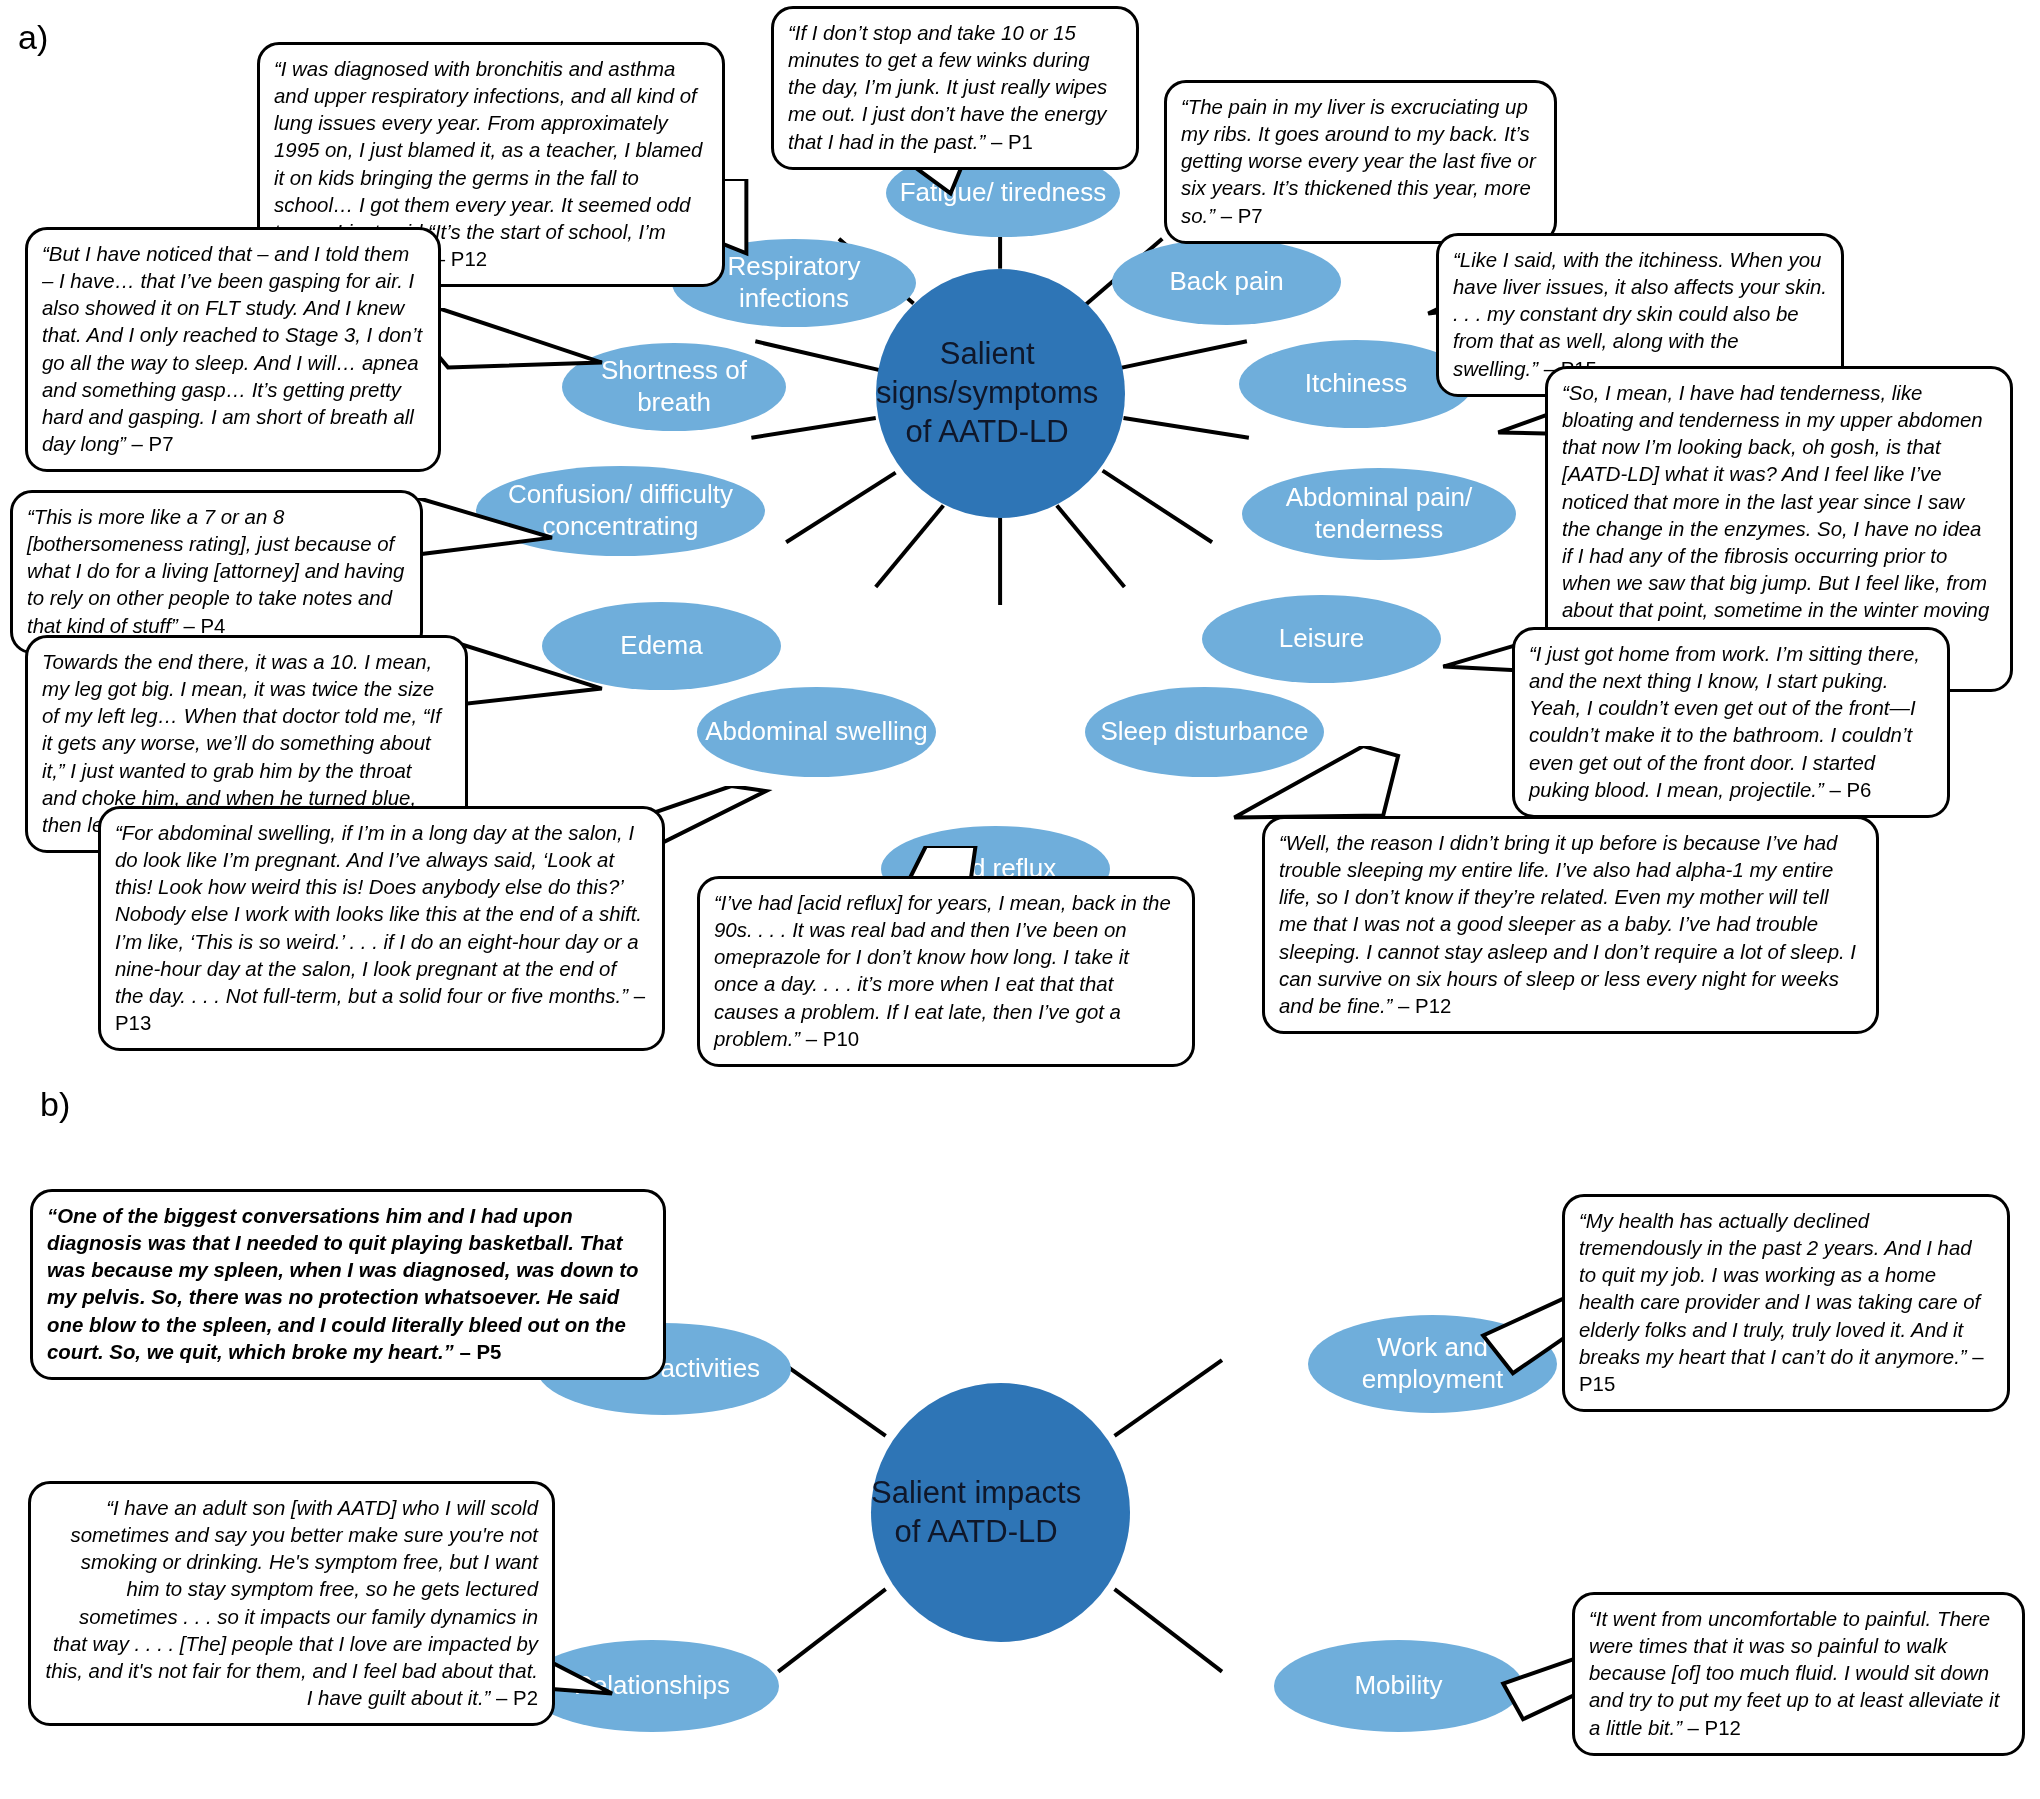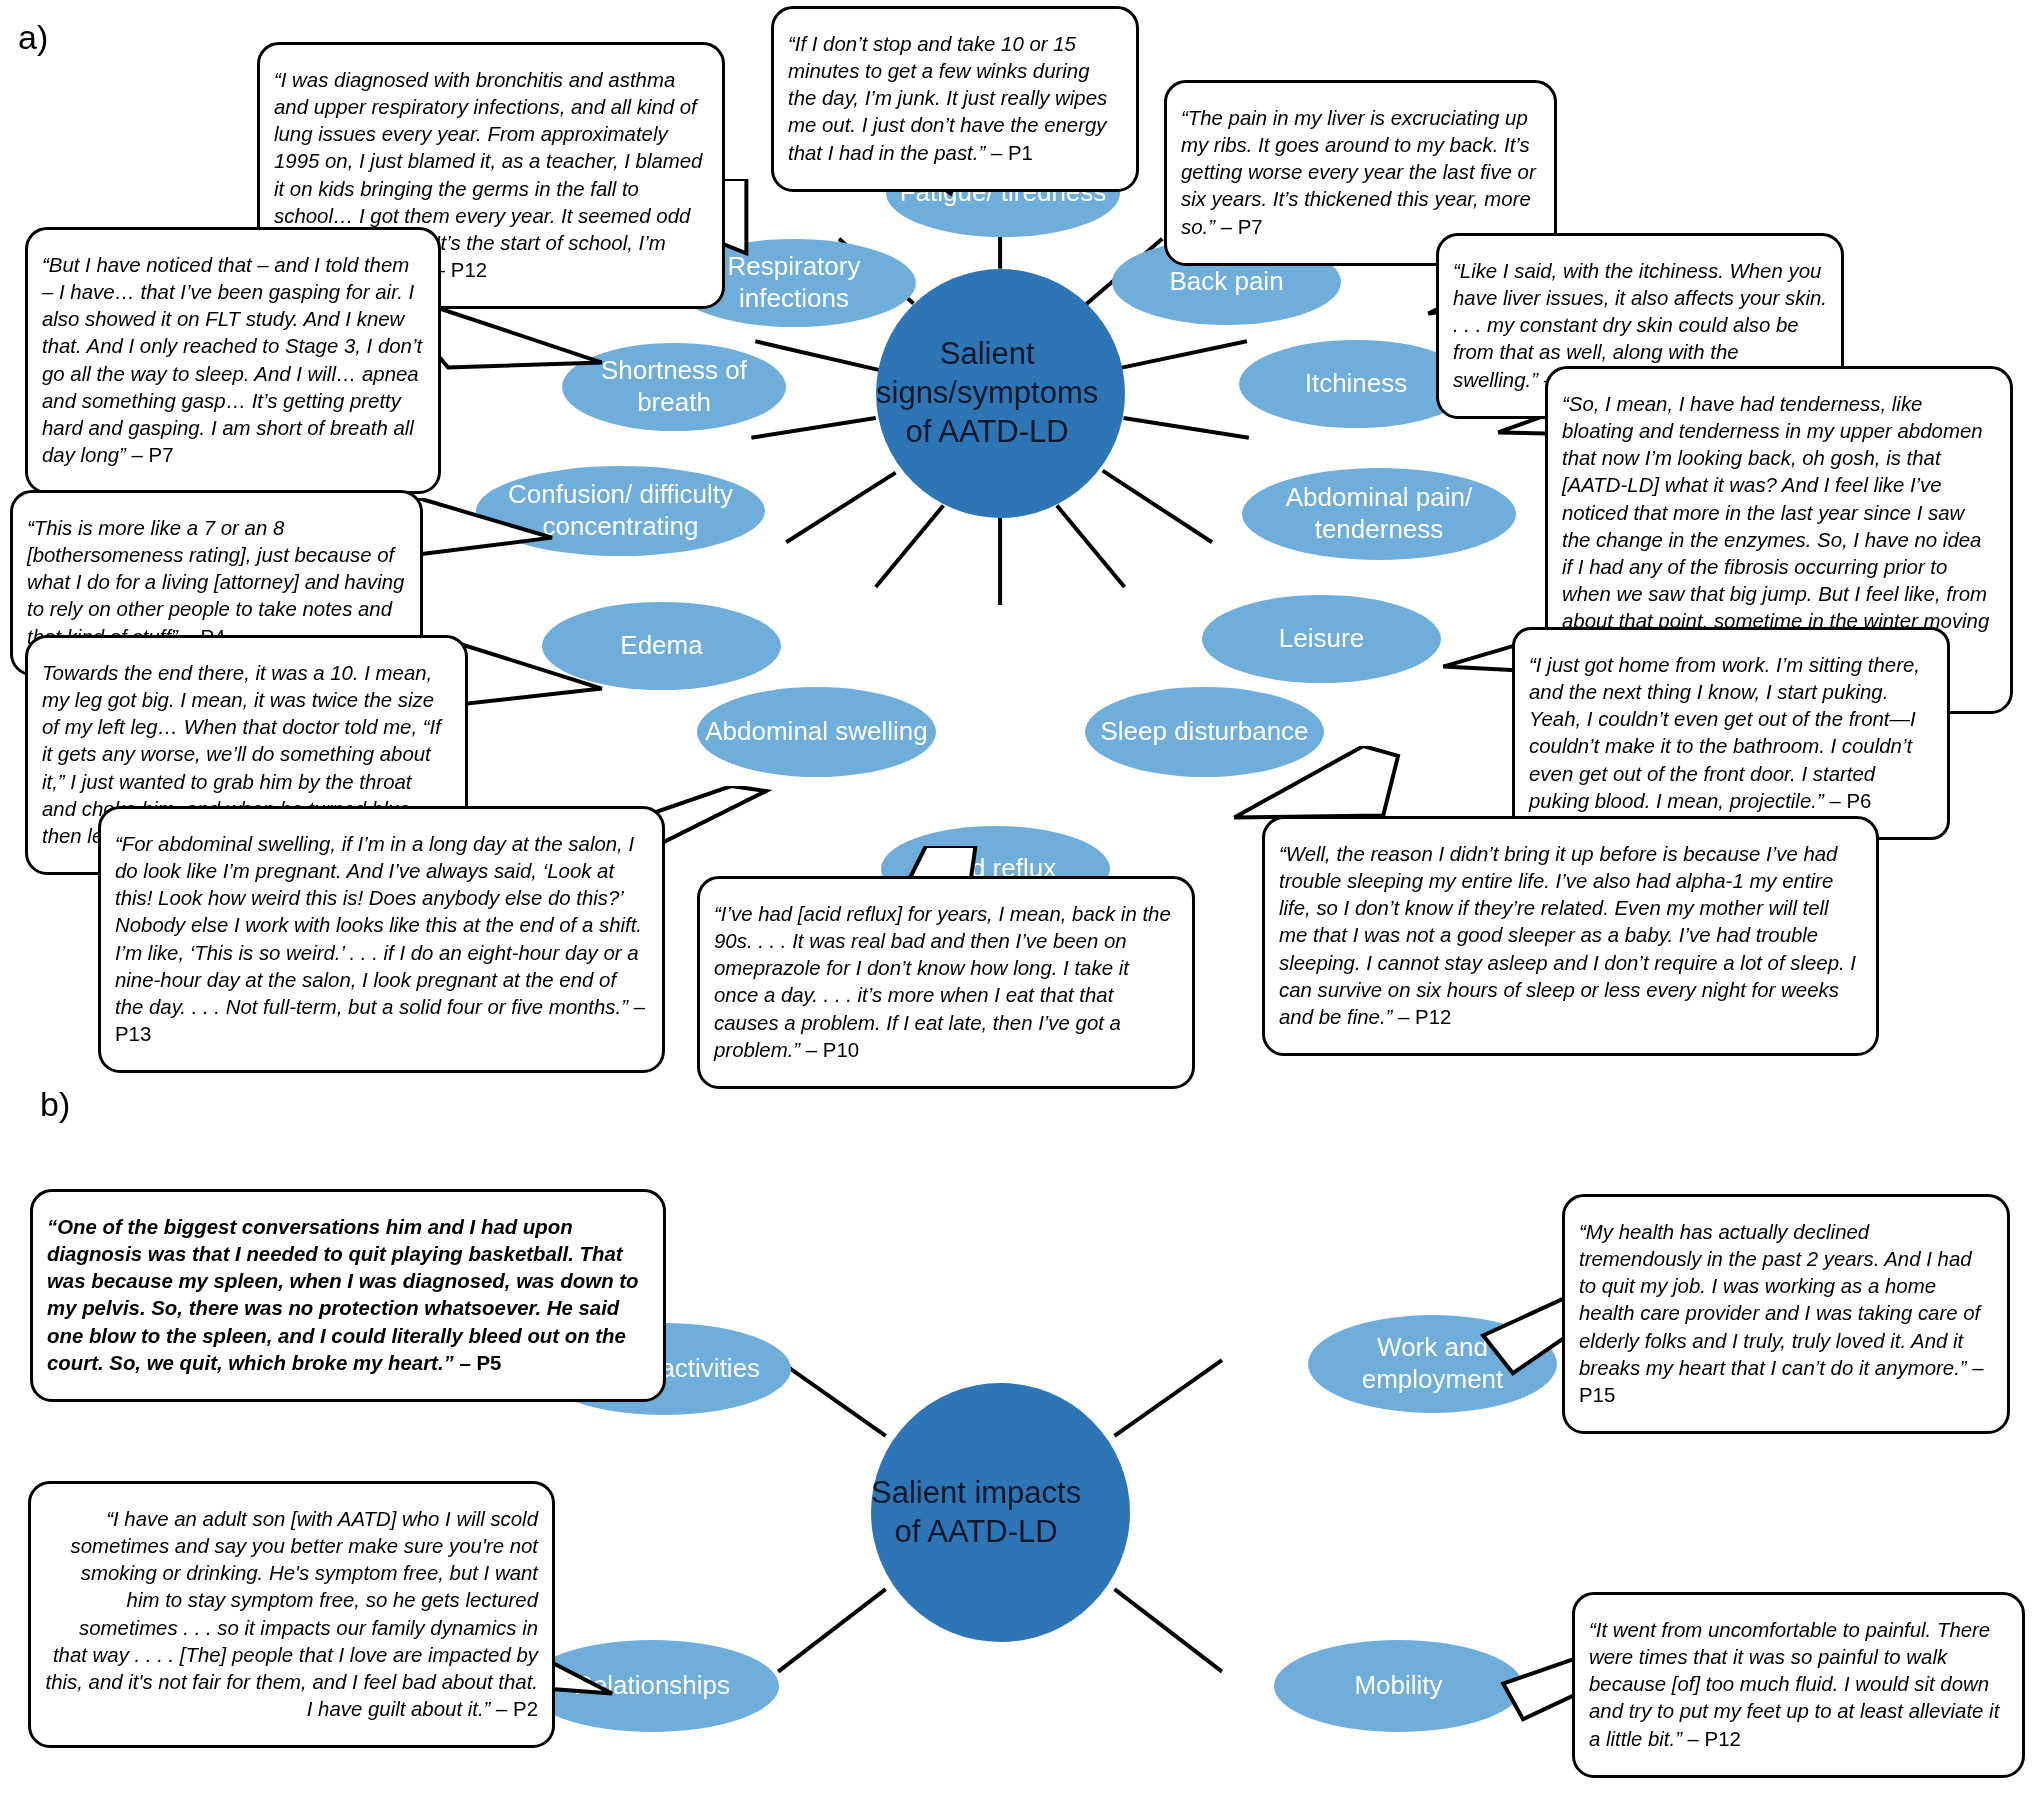--- a/index.html
+++ b/index.html
@@ -8,21 +8,21 @@
        color:#000;overflow:hidden;}
   .panel-label{position:absolute;font-size:34px;font-weight:400;color:#000;}
   svg.edges{position:absolute;left:0;top:0;width:2041px;height:1800px;pointer-events:none;}
   .hub{position:absolute;border-radius:50%;background:#2E75B6;color:#0f172a;
        display:flex;align-items:center;justify-content:flex-start;text-align:center;
        font-size:31px;line-height:1.25;}
   .node{position:absolute;border-radius:50%;background:#6FAEDB;color:#fff;
         display:flex;align-items:center;justify-content:center;text-align:center;
         font-size:26px;line-height:1.22;}
   .quote{position:absolute;border:3px solid #000;border-radius:22px;background:#fff;
-         font-style:italic;font-size:20.4px;line-height:1.33;padding:22px 14px;
+         font-style:italic;font-size:20.4px;line-height:1.33;padding:11px 14px;
          box-sizing:border-box;z-index:5;}
   .quote .attr{font-style:normal;}
   .tail{position:absolute;z-index:4;}
 </style>
 </head>
 <body>
 
 <div class="panel-label" style="left:18px;top:18px;">a)</div>
 
 <svg class="edges" viewBox="0 0 2051 1809" width="2041" height="1800">
@@ -146,21 +146,21 @@
   <span class="attr"> – P7</span>
 </div>
 <div class="quote" style="left:1545px;top:366px;width:468px;">
   <span>“So, I mean, I have had tenderness, like bloating and tenderness in my upper abdomen that now I’m looking back, oh gosh, is that [AATD-LD] what it was? And I feel like I’ve noticed that more in the last year since I saw the change in the enzymes. So, I have no idea if I had any of the fibrosis occurring prior to when we saw that big jump. But I feel like, from about that point, sometime in the winter moving forward, I started getting a bit of the upper abdomen tenderness.”</span>
   <span class="attr"> – P13</span>
 </div>
 <div class="quote" style="left:10px;top:490px;width:413px;">
   <span>“This is more like a 7 or an 8 [bothersomeness rating], just because of what I do for a living [attorney] and having to rely on other people to take notes and that kind of stuff”</span>
   <span class="attr"> – P4</span>
 </div>
-<div class="quote" style="left:1512px;top:627px;width:438px;border-radius:19px;">
+<div class="quote" style="left:1512px;top:627px;width:438px;">
   <span>“I just got home from work. I’m sitting there, and the next thing I know, I start puking. Yeah, I couldn’t even get out of the front—I couldn’t make it to the bathroom. I couldn’t even get out of the front door. I started puking blood. I mean, projectile.”</span>
   <span class="attr"> – P6</span>
 </div>
 <div class="quote" style="left:25px;top:635px;width:443px;">
   <span>Towards the end there, it was a 10. I mean, my leg got big. I mean, it was twice the size of my left leg… When that doctor told me, “If it gets any worse, we’ll do something about it,” I just wanted to grab him by the throat and choke him, and when he turned blue, then let loose.”</span>
   <span class="attr"> – P6</span>
 </div>
 <div class="quote" style="left:1262px;top:816px;width:617px;">
   <span>“Well, the reason I didn’t bring it up before is because I’ve had trouble sleeping my entire life. I’ve also had alpha-1 my entire life, so I don’t know if they’re related. Even my mother will tell me that I was not a good sleeper as a baby. I’ve had trouble sleeping. I cannot stay asleep and I don’t require a lot of sleep. I can survive on six hours of sleep or less every night for weeks and be fine.”</span>
   <span class="attr"> – P12</span>

